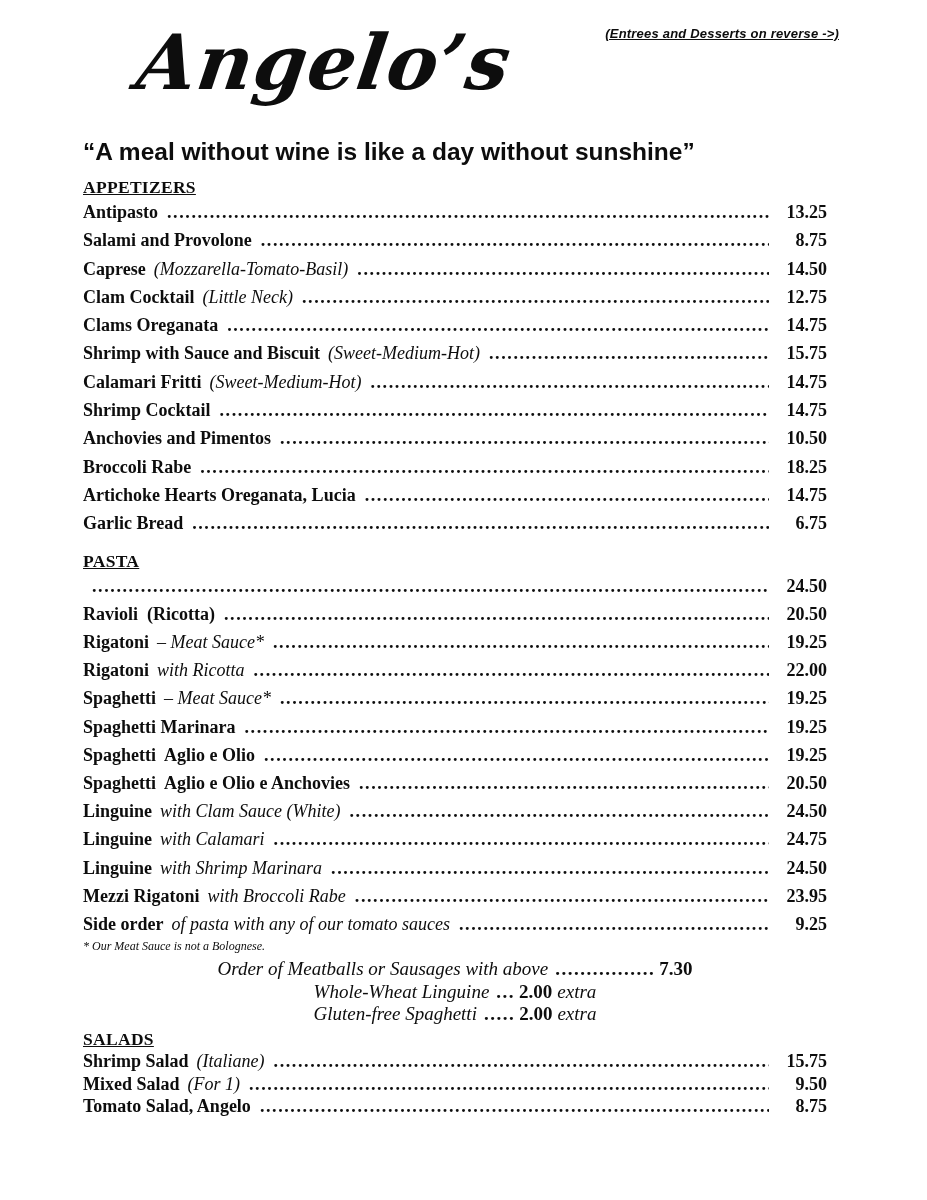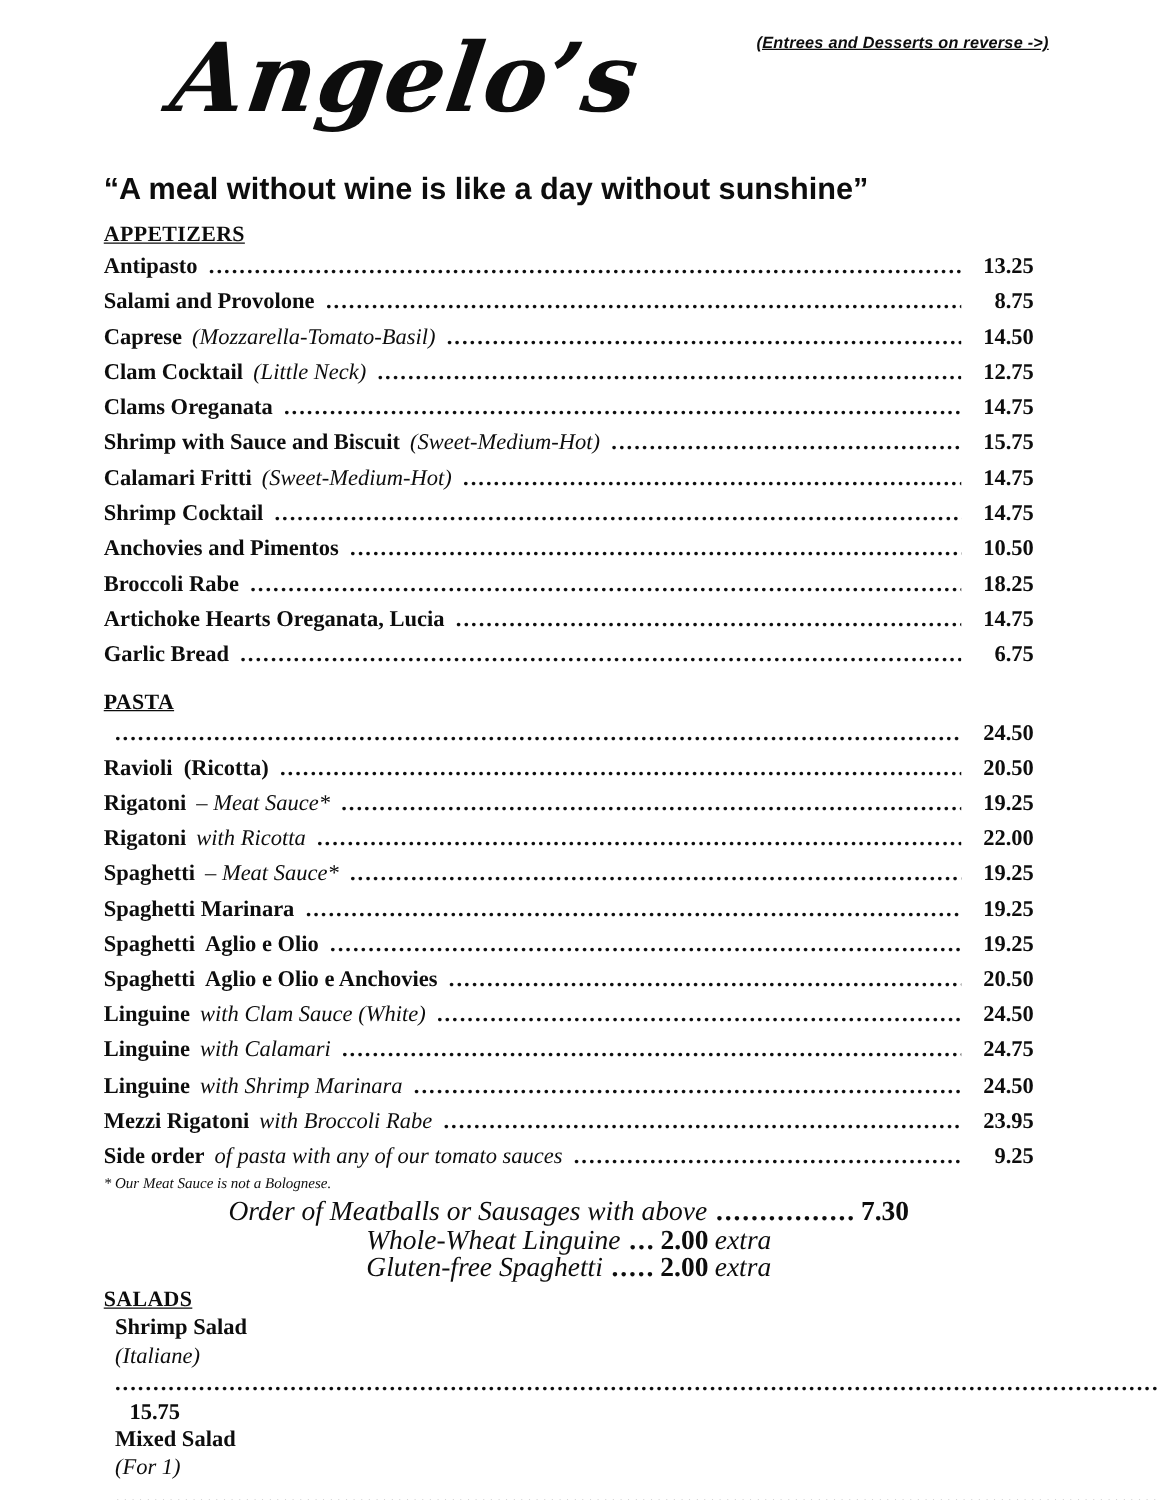--- a/index.html
+++ b/index.html
@@ -54,21 +54,21 @@
   .section:nth-child(1) .section-title { margin-top: 6px; }
   .section:nth-child(2) .section-title { margin-top: 12px; }
   .section:nth-child(3) .section-title { margin-top: 3px; }
   .row {
     display: flex;
     align-items: baseline;
     font-size: 18px;
     line-height: 28.3px;
   }
   .section:nth-child(2) .row { line-height: 28.2px; }
-  .section:nth-child(3) .row { line-height: 22.4px; flex-direction: column; }
+  .section:nth-child(3) .row { line-height: 22.4px; }
   .name { font-weight: bold; white-space: pre; }
   .note {
     font-style: italic;
     font-weight: normal;
     margin-left: 8px;
     white-space: pre;
   }
   .dots {
     flex: 1;
     overflow: hidden;
@@ -86,21 +86,21 @@
     text-align: right;
     white-space: pre;
   }
   .footnote {
     font-style: italic;
     font-size: 12px;
     line-height: 17px;
   }
   .extras {
     text-align: center;
-    font-size: 22px;
+    font-size: 19px;
     line-height: 22.4px;
     margin-top: 3px;
   }
   .extra-label { font-style: italic; }
   .extra-dots {
     font-weight: bold;
     letter-spacing: 1.5px;
     margin-left: 7px;
   }
   .extra-price { font-weight: bold; margin-left: 4px; }

